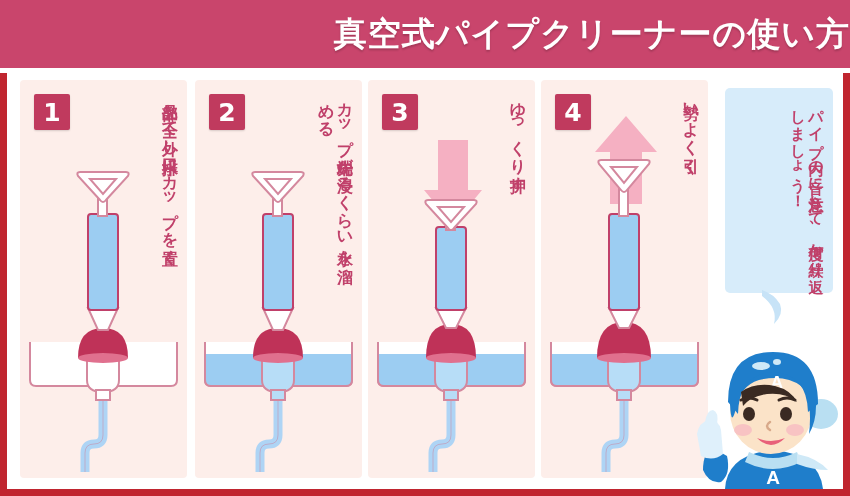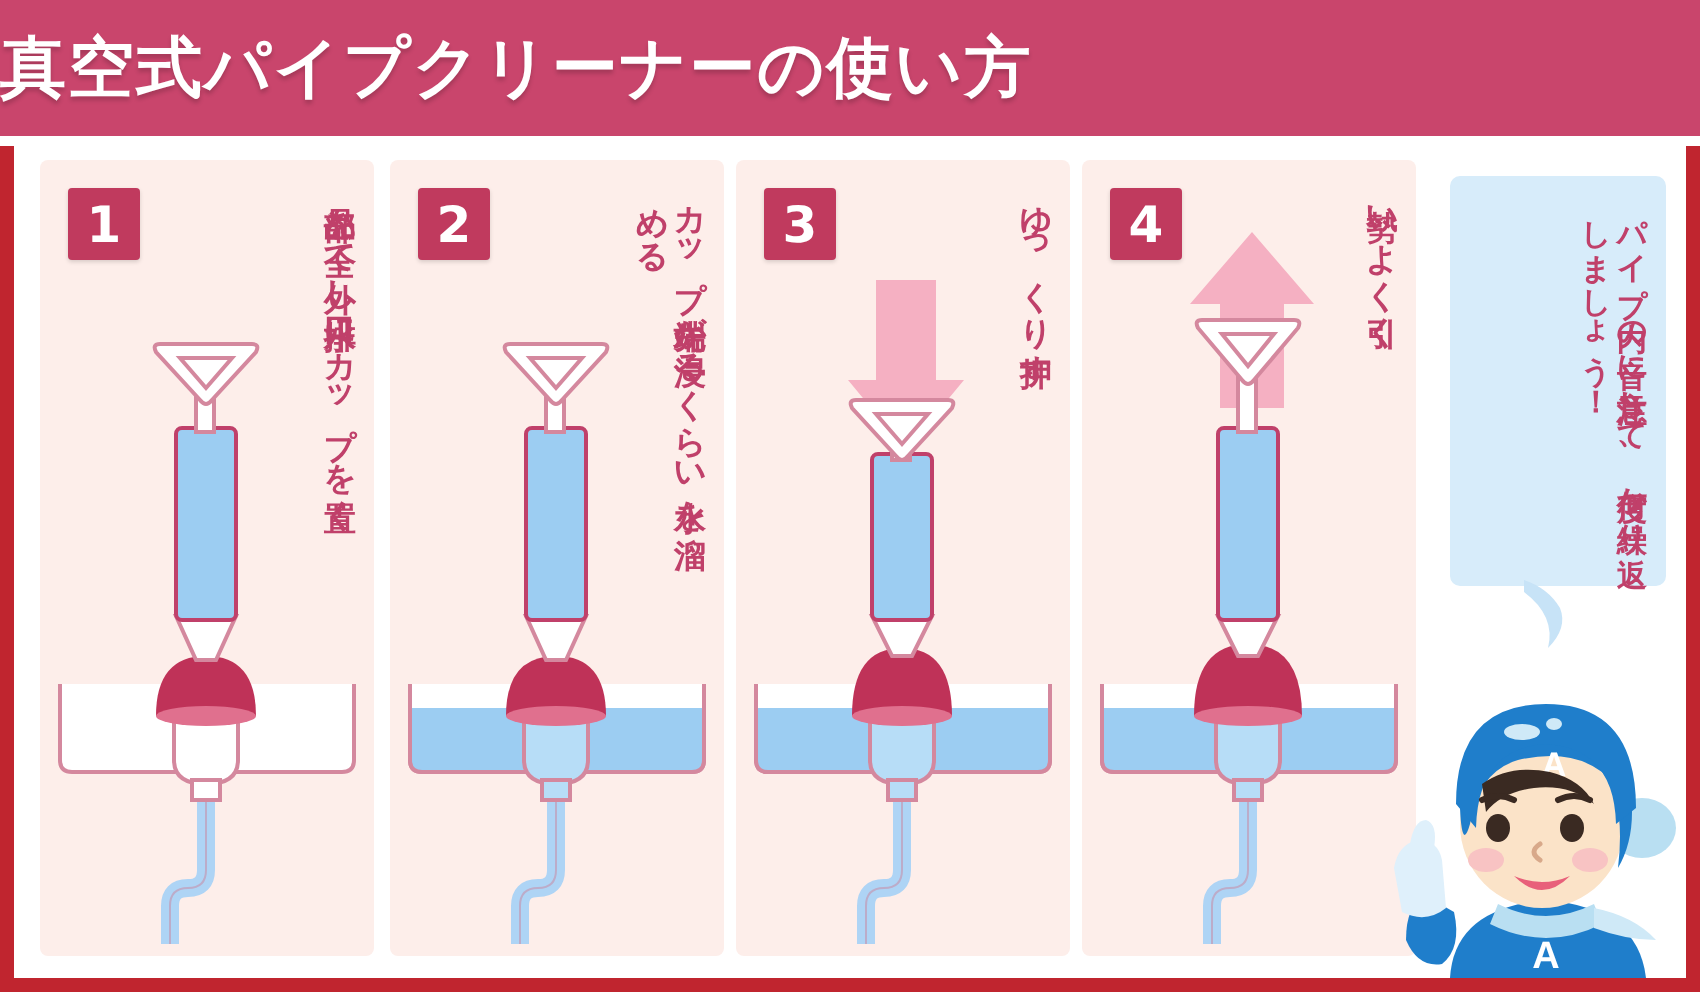--- a/index.html
+++ b/index.html
@@ -14,21 +14,21 @@
     border-left:7px solid #c0252f;
     border-right:7px solid #c0252f;
     border-bottom:7px solid #c0252f;
     border-top:0;
   }
 
   
   .header {
     position:absolute; left:-7px; top:0; width:850px; height:68px;
     background:#c9456c;
-    display:flex; align-items:center; justify-content:flex-start;
+    display:flex; align-items:center; justify-content:flex-end;
   }
   .header-title {
     color:#ffffff; font-size:33px; font-weight:bold;
     letter-spacing:1px; white-space:nowrap;
     text-shadow:0 2px 2px rgba(0,0,0,.18);
   }
   .header-underline {
     position:absolute; left:-7px; top:68px; width:850px; height:5px;
     background:#ffffff;
   }

